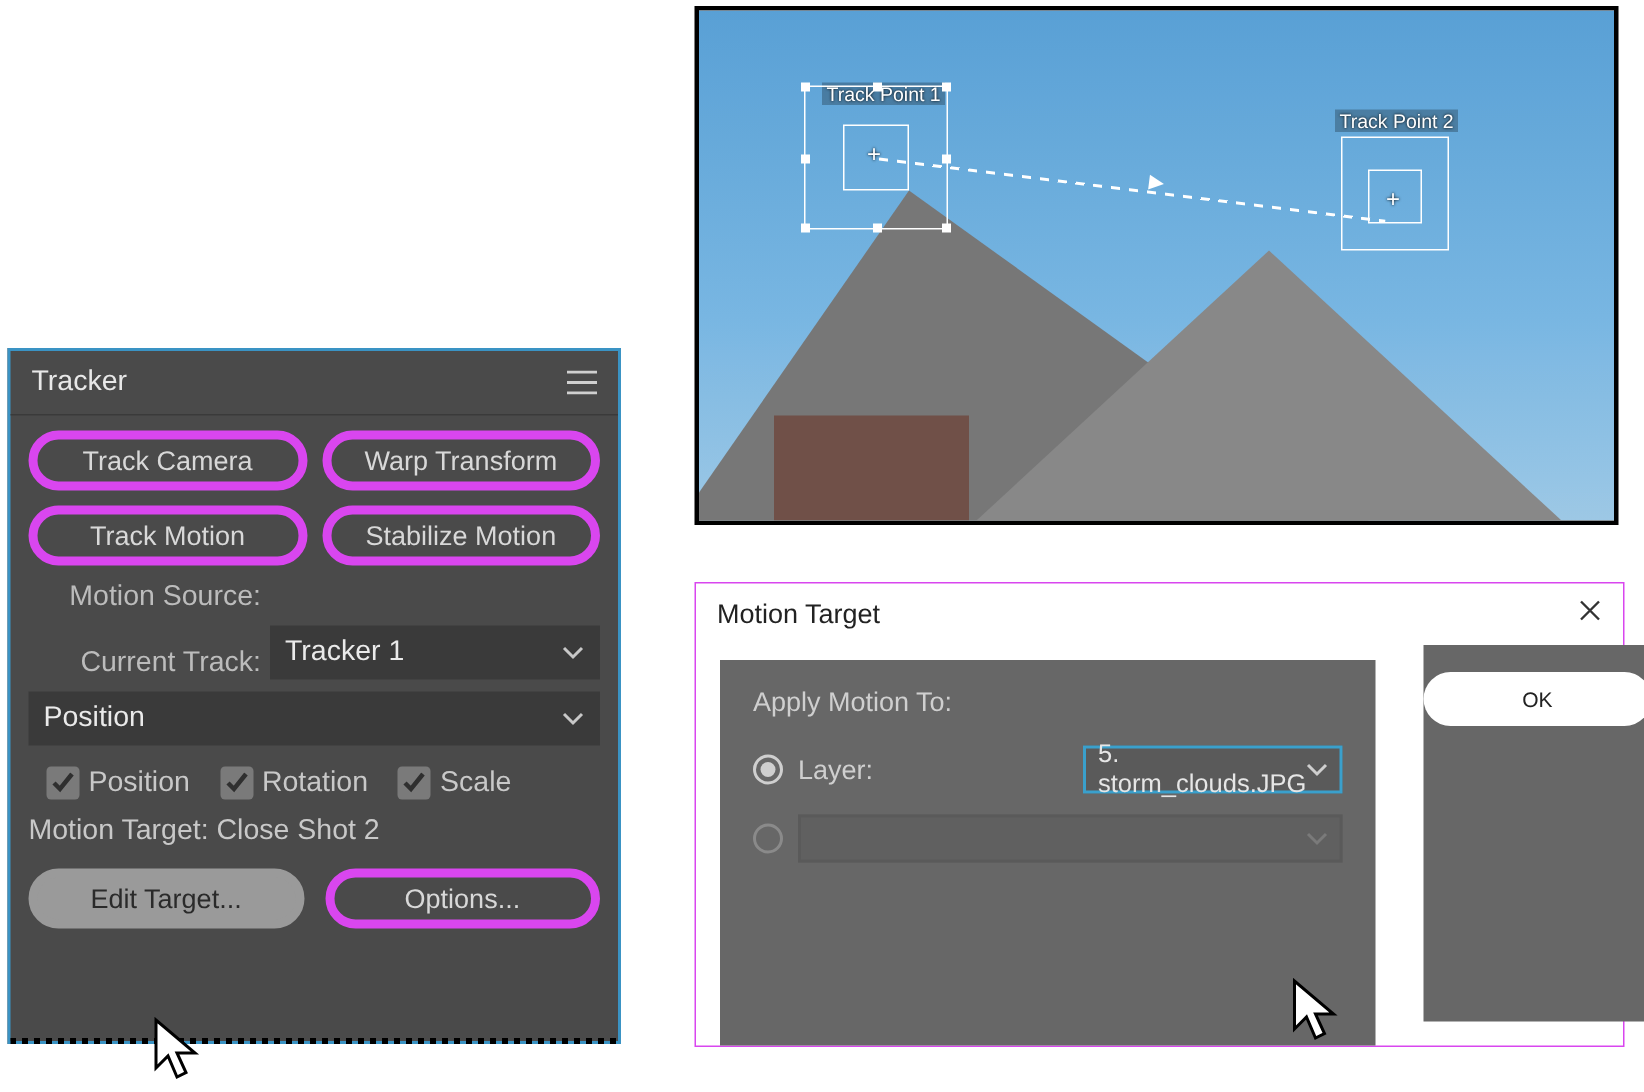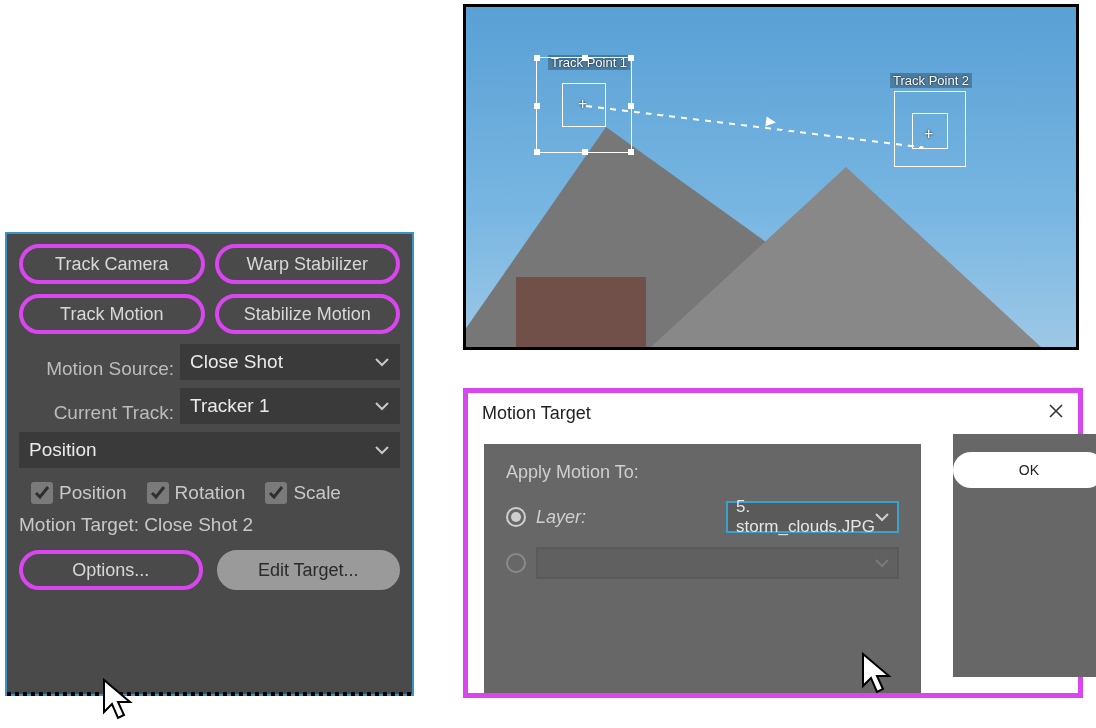--- a/index.html
+++ b/index.html
@@ -43,21 +43,21 @@
   }
   .button-row {
     display: flex;
     gap: 10px;
     margin-bottom: 10px;
   }
   .pill-btn {
     flex: 1 1 0;
     height: 40px;
     border-radius: 20px;
-    border: 4px solid #d946ef;
+    border: 6px solid #d946ef;
     background: transparent;
     color: #d8d8d8;
     font-size: 18px;
     display: flex;
     align-items: center;
     justify-content: center;
     cursor: pointer;
   }
   .field-row {
     display: flex;
@@ -219,21 +219,21 @@
   }
 
   
   .dialog {
     position:absolute;
     left:463px;
     top:388px;
     width:620px;
     height:310px;
     background:#fff;
-    border:5px solid #d946ef;
+    border:1px solid #d946ef;
     font-size:18px;
     color:#333;
     display:flex;
     flex-direction:column;
   }
   .dialog-title {
     display:flex;
     align-items:center;
     justify-content:space-between;
     padding:10px 14px;
@@ -253,21 +253,21 @@
     display:flex; align-items:center; gap:10px; margin-bottom:14px;
   }
   .radio {
     width:20px;height:20px;border-radius:50%;
     border:2px solid #cfcfcf;
     display:flex;align-items:center;justify-content:center;
   }
   .radio.filled::after {
     content:""; width:10px;height:10px;border-radius:50%;background:#cfcfcf;
   }
-  .radio-label { width:180px; font-size:18px;font-style:italic; }
+  .radio-label { width:180px; font-size:18px; }
   .radio-label.dim { color:#8a8a8a; }
   .layer-select {
     flex:1;
     height:32px;
     border:2px solid #3aa0cc;
     background:#5a5a5a;
     display:flex; align-items:center; justify-content:space-between;
     padding:0 8px;
     color:#e6e6e6;
     font-size:17px;
@@ -299,40 +299,40 @@
     flex:1;
     display:flex;
     flex-direction:row;
     padding: 0;
   }
 </style>
 </head>
 <body>
 
 <div class="tracker-panel">
+  <div class="panel-header">
+    <span class="panel-title">Tracker</span>
+    <span class="hamburger">
+      <svg width="20" height="16" viewBox="0 0 20 16">
+          <path d="M0 1h20M0 8h20M0 15h20" stroke="#d0d0d0" stroke-width="2"></path>
+        </svg>
+    </span>
+  </div>
   <div class="panel-body">
     <div class="button-row">
       <div class="pill-btn">Track Camera</div>
-      <div class="pill-btn">Warp Stabilizer</div>
+      <div class="pill-btn">Warp Transform</div>
     </div>
     <div class="button-row">
       <div class="pill-btn">Track Motion</div>
       <div class="pill-btn">Stabilize Motion</div>
     </div>
 
     <div class="field-row">
       <span class="field-label">Motion Source:</span>
-      <div class="dropdown">
-        <span>Close Shot</span>
-        <span class="chevron">
-          <svg width="16" height="10" viewBox="0 0 16 10">
-              <path d="M2 2l6 6 6-6" fill="none" stroke="#c8c8c8" stroke-width="2"></path>
-            </svg>
-        </span>
-      </div>
     </div>
 
     <div class="field-row">
       <span class="field-label">Current Track:</span>
       <div class="dropdown">
         <span>Tracker 1</span>
         <span class="chevron">
           <svg width="16" height="10" viewBox="0 0 16 10">
               <path d="M2 2l6 6 6-6" fill="none" stroke="#c8c8c8" stroke-width="2"></path>
             </svg>
@@ -374,22 +374,22 @@
               <path d="M2 7l4 4 8-10" fill="none" stroke="#2f2f2f" stroke-width="3"></path>
             </svg>
         </span>
         <span class="check-label">Scale</span>
       </div>
     </div>
 
     <div class="mt-line">Motion Target: Close Shot 2</div>
 
     <div class="bottom-row">
+      <div class="pill-btn solid">Edit Target...</div>
       <div class="pill-btn">Options...</div>
-      <div class="pill-btn solid">Edit Target...</div>
     </div>
   </div>
   <div class="dotted-bottom"></div>
 </div>
 
 <div class="cursor-arrow" style="left:100px; top:678px;">
   <svg width="40" height="46" viewBox="0 0 40 46">
     <path d="M4 2 L4 34 L12 26 L18 40 L24 37 L18 24 L30 24 Z" fill="#fff" stroke="#000" stroke-width="2"></path>
   </svg>
 </div>

